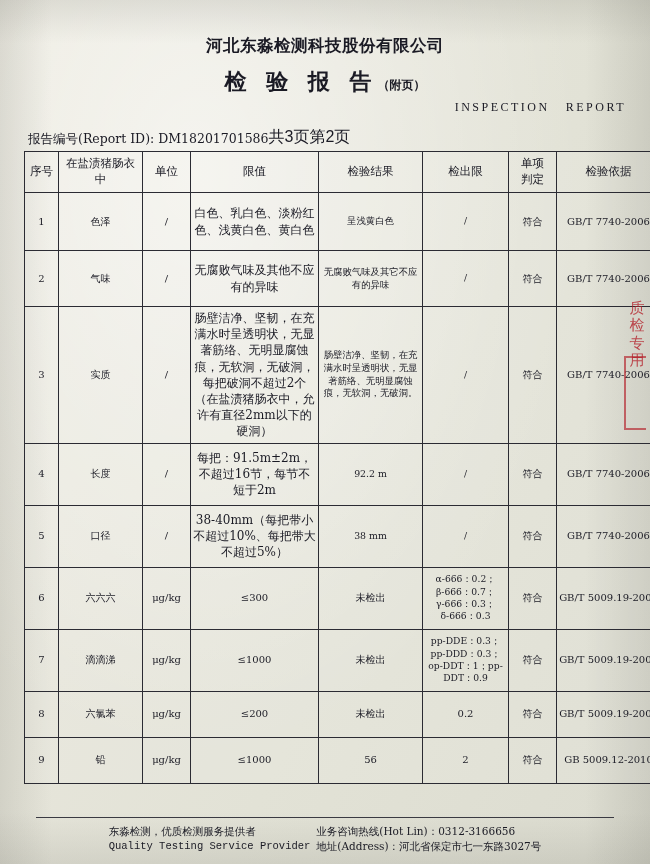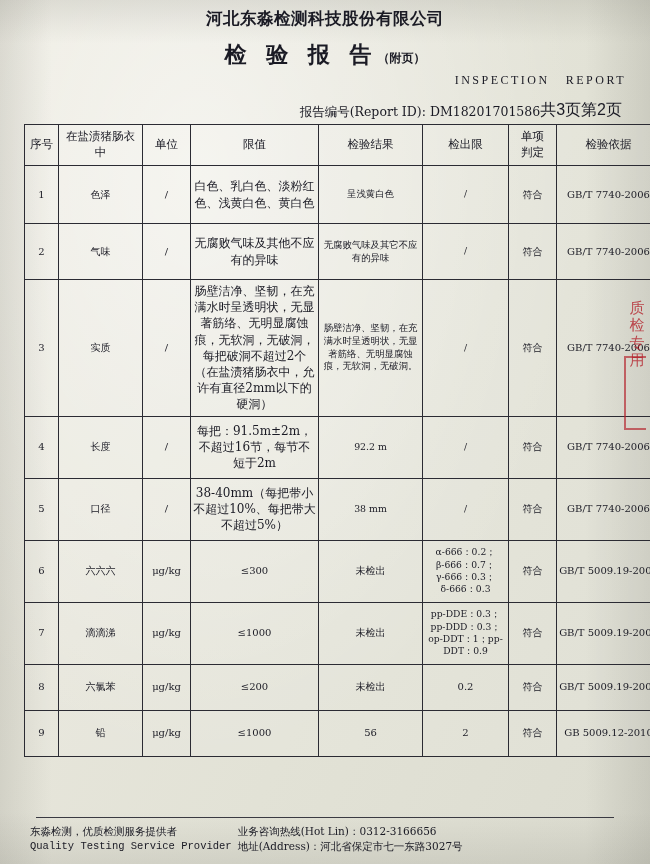--- a/index.html
+++ b/index.html
@@ -40,22 +40,23 @@
     z-index: 2;
     padding: 0 24px;
   }
 
   
   .company {
     text-align: center;
     font-size: 16.5px;
     font-weight: bold;
     letter-spacing: 0.5px;
-    padding-top: 8px;
-    font-family: "DejaVu Serif", serif;
+    padding-top: 16px;
+    font-family: "DejaVu Serif", serif;
+    margin-top: 19px;
   }
   .title-line {
     text-align: center;
     margin-top: 10px;
     font-size: 22px;
     font-weight: bold;
     letter-spacing: 6px;
     font-family: "DejaVu Serif", serif;
   }
   .title-line .suffix {
@@ -66,21 +67,21 @@
     text-align: right;
     margin-top: 3px;
     font-size: 12px;
     letter-spacing: 2.5px;
     font-family: "Liberation Serif", serif;
   }
   .title-en .gap { display: inline-block; width: 16px; }
 
   .meta-row {
     display: flex;
-    justify-content: flex-end;
+    justify-content: flex-start;
     align-items: flex-end;
     margin-top: 12px;
     font-size: 12.5px;
     padding: 0 4px 3px 4px;
   }
   .meta-left { font-family: "DejaVu Serif", serif; font-size: 12.5px; }
   .meta-right { font-family: Liberation Sans, sans-serif; font-size: 16px; }
 
   
   table.report {
@@ -159,21 +160,21 @@
     z-index: 2;
     padding: 0 30px;
     font-size: 11px;
   }
   .footer-sep {
     border-top: 1px solid #3a3a42;
     margin: 0 6px 6px 6px;
   }
   .footer-cols {
     display: flex;
-    justify-content: flex-start;
+    justify-content: center;
     gap: 6px;
   }
   .footer-left { text-align: left; line-height: 1.45; }
   .footer-right { text-align: left; line-height: 1.45; }
   .footer-en { font-family: Liberation Mono, monospace; font-size: 10.5px; }
   .footer-cn { font-family: "DejaVu Serif", serif; font-size: 10.5px; }
 </style>
 </head>
 <body>
 

